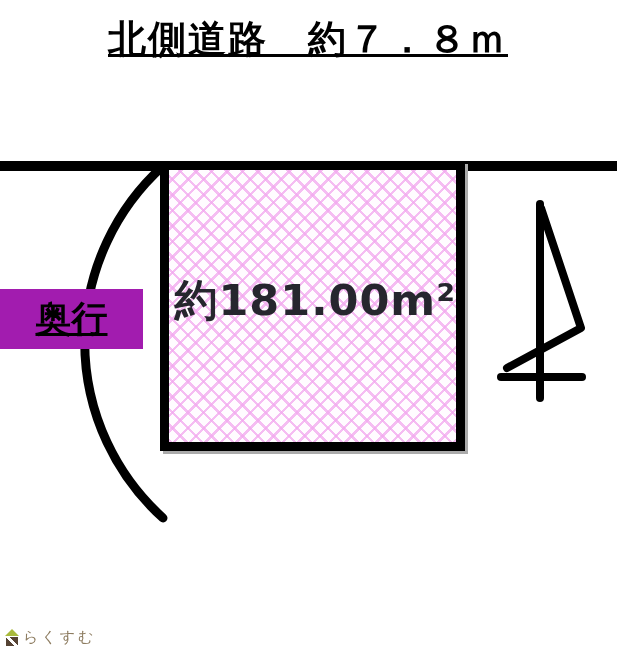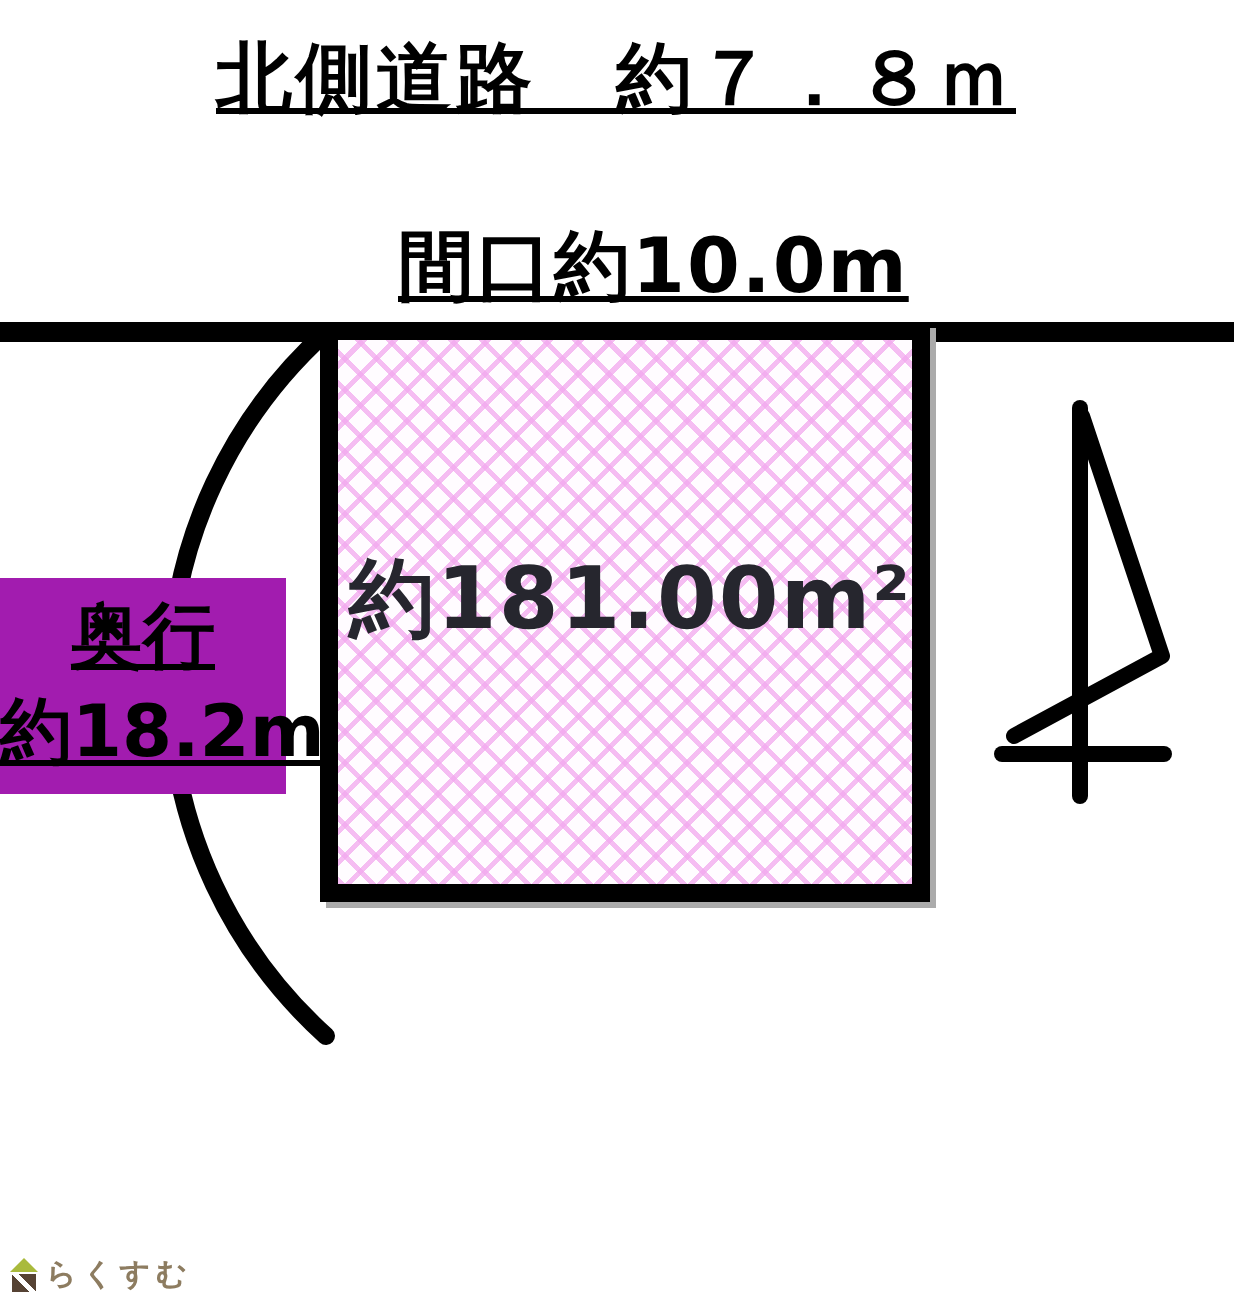--- a/index.html
+++ b/index.html
@@ -36,50 +36,48 @@
   .logo .roof{
     position:absolute;left:0;top:0;width:0;height:0;
     border-left:7px solid transparent;border-right:7px solid transparent;
     border-bottom:7px solid #a9ba3c;
   }
   .logo .body{
     position:absolute;left:1px;top:8px;width:12px;height:9px;
     background:linear-gradient(45deg,#564334 42%,#ffffff 42%,#ffffff 58%,#564334 58%);
   }
   .logo .logo-text{
-    font-size:15px;letter-spacing:3px;color:#8d7c60;font-weight:bold;line-height:1;
+    font-size:15px;letter-spacing:3px;color:#8d7c60;font-weight:normal;line-height:1;
     padding-bottom:1px;white-space:nowrap;
   }
 </style>
 </head>
 <body>
 
 <div class="canvas">
 
   <svg class="layer" width="617" height="653" viewBox="0 0 617 653">
     <line x1="0" y1="166" x2="617" y2="166" stroke="#000" stroke-width="10"></line>
     <path d="M 163 166 A 237 237 0 0 0 163 518" fill="none" stroke="#000" stroke-width="9" stroke-linecap="round"></path>
     <g stroke="#000" stroke-width="8" stroke-linecap="round" stroke-linejoin="round" fill="none">
       <line x1="540" y1="204" x2="540" y2="398"></line>
       <polyline points="541,208 581,328 507,368"></polyline>
       <line x1="501" y1="377" x2="582" y2="377"></line>
     </g>
   </svg>
 
   <div class="abs dim-label north-road">北側道路　約７．８ｍ</div>
 
-  <div class="abs dim-label frontage">間口約10.0m</div>
 
   <div class="abs parcel">
     <div class="area-line">約181.00m²</div>
   </div>
 
   <div class="abs dim-label depth">
     <div>奥行</div>
-    <div>約18.2m</div>
   </div>
 
 
   <div class="abs logo">
     <span class="house">
       <span class="roof"></span>
       <span class="body"></span>
     </span>
     <span class="logo-text">らくすむ</span>
   </div>

